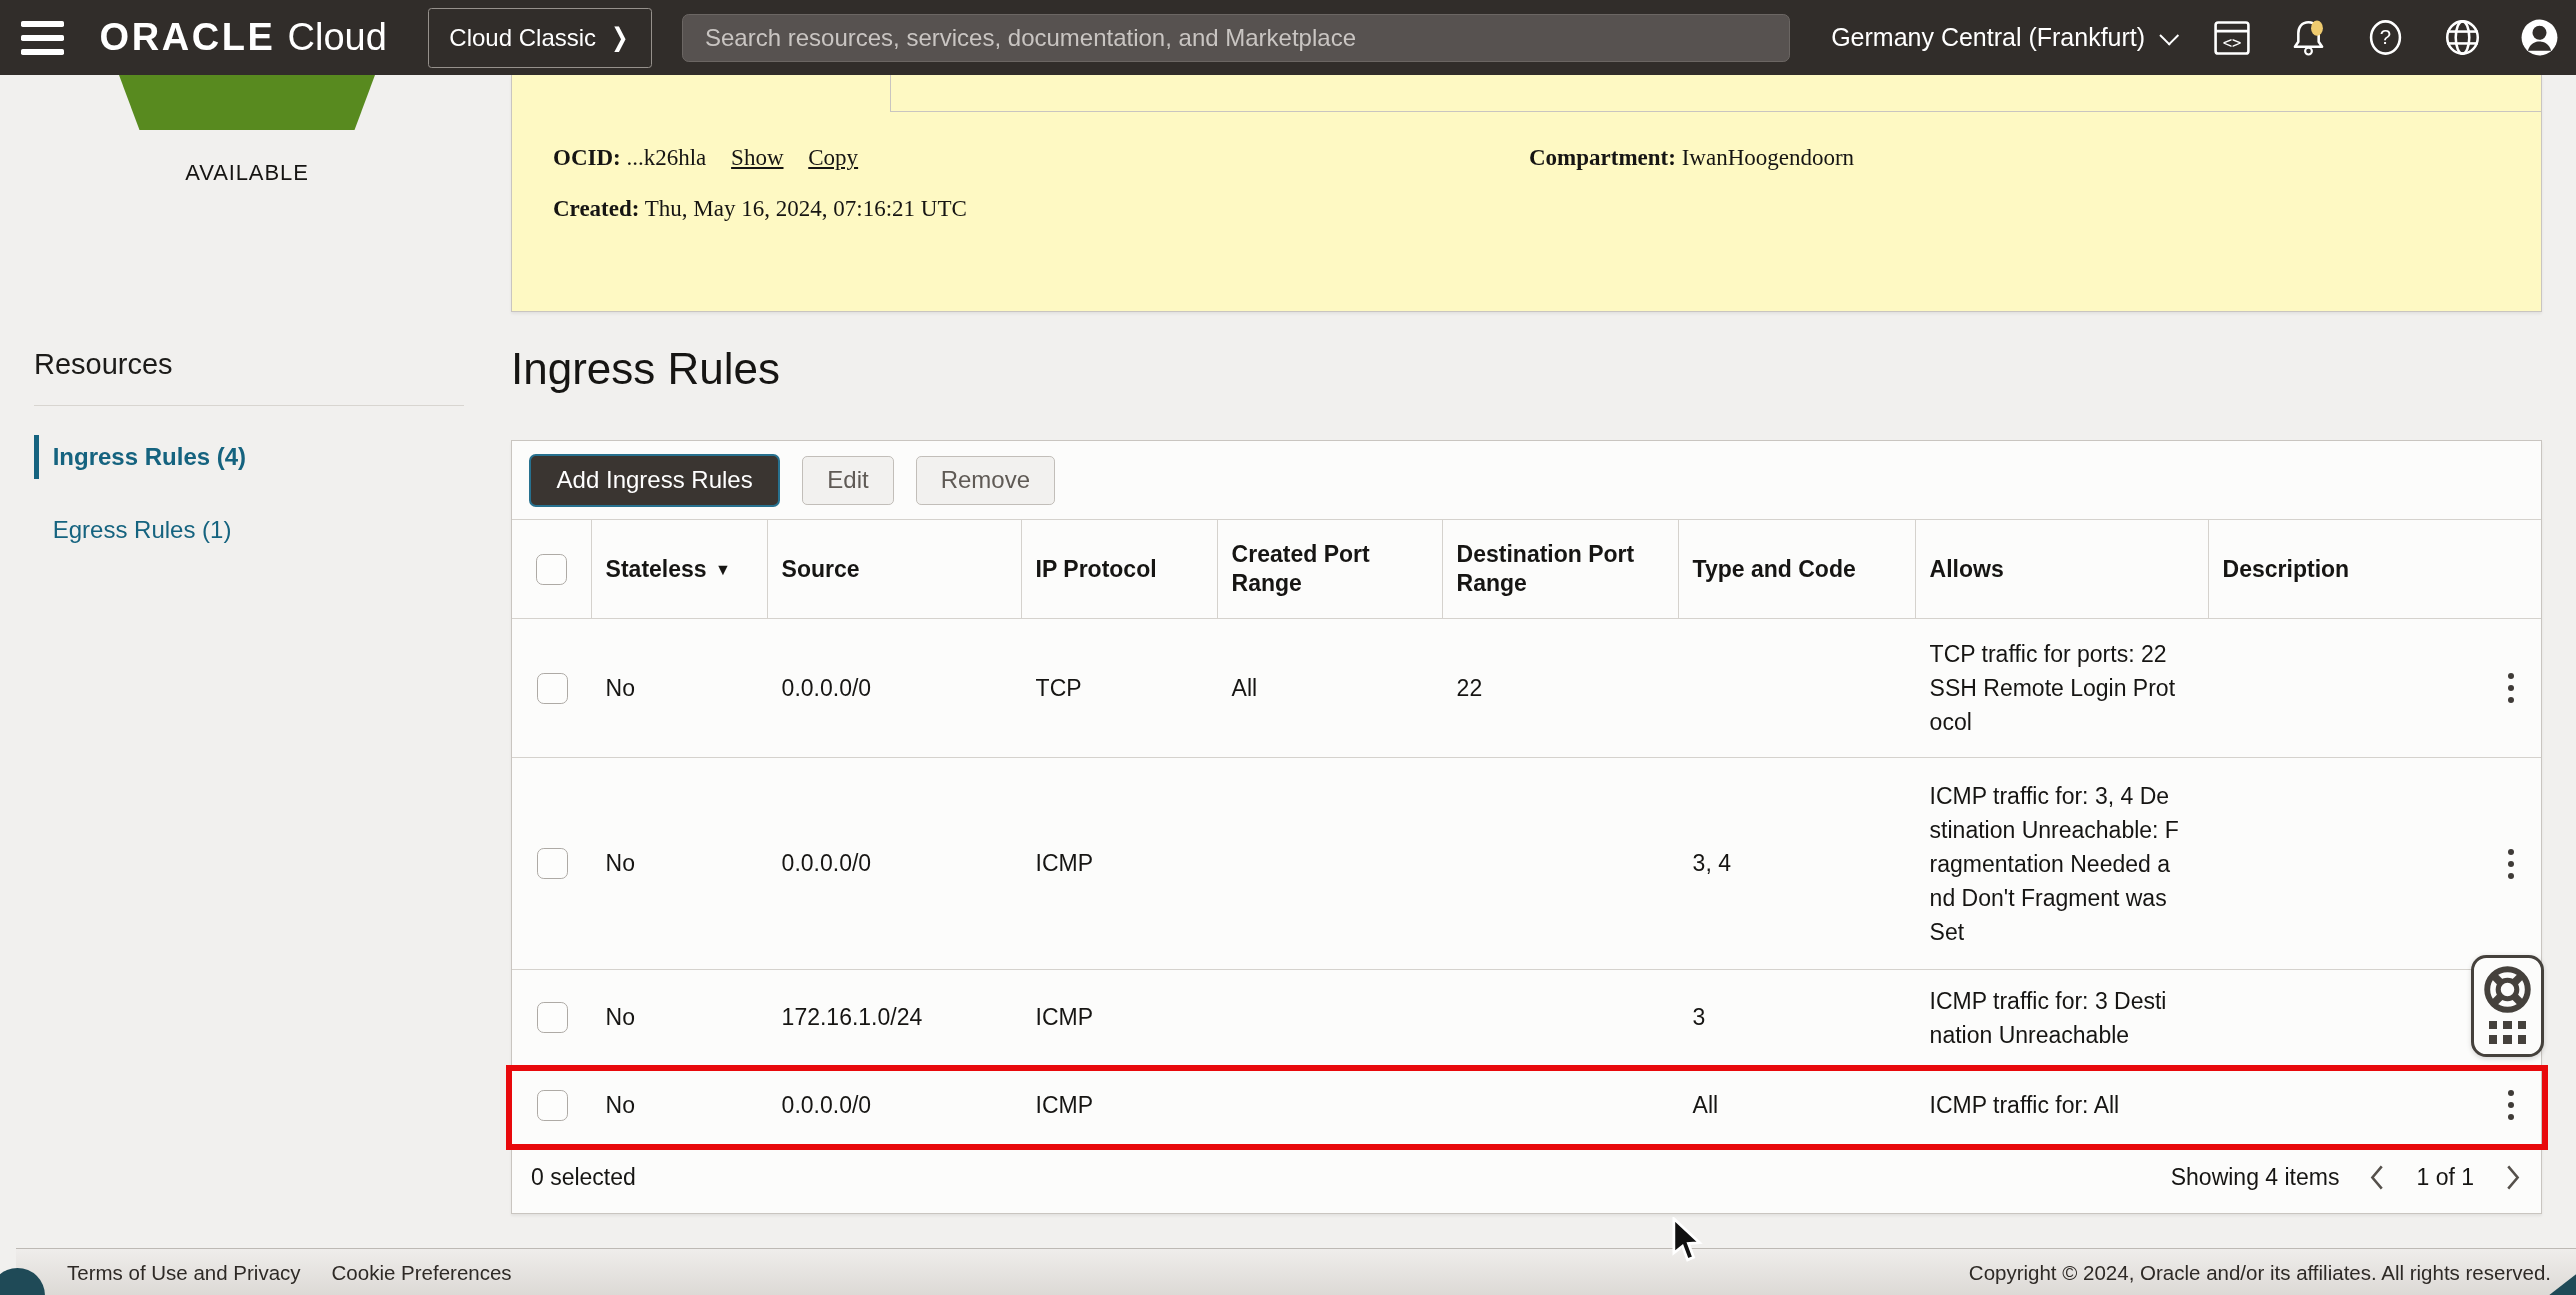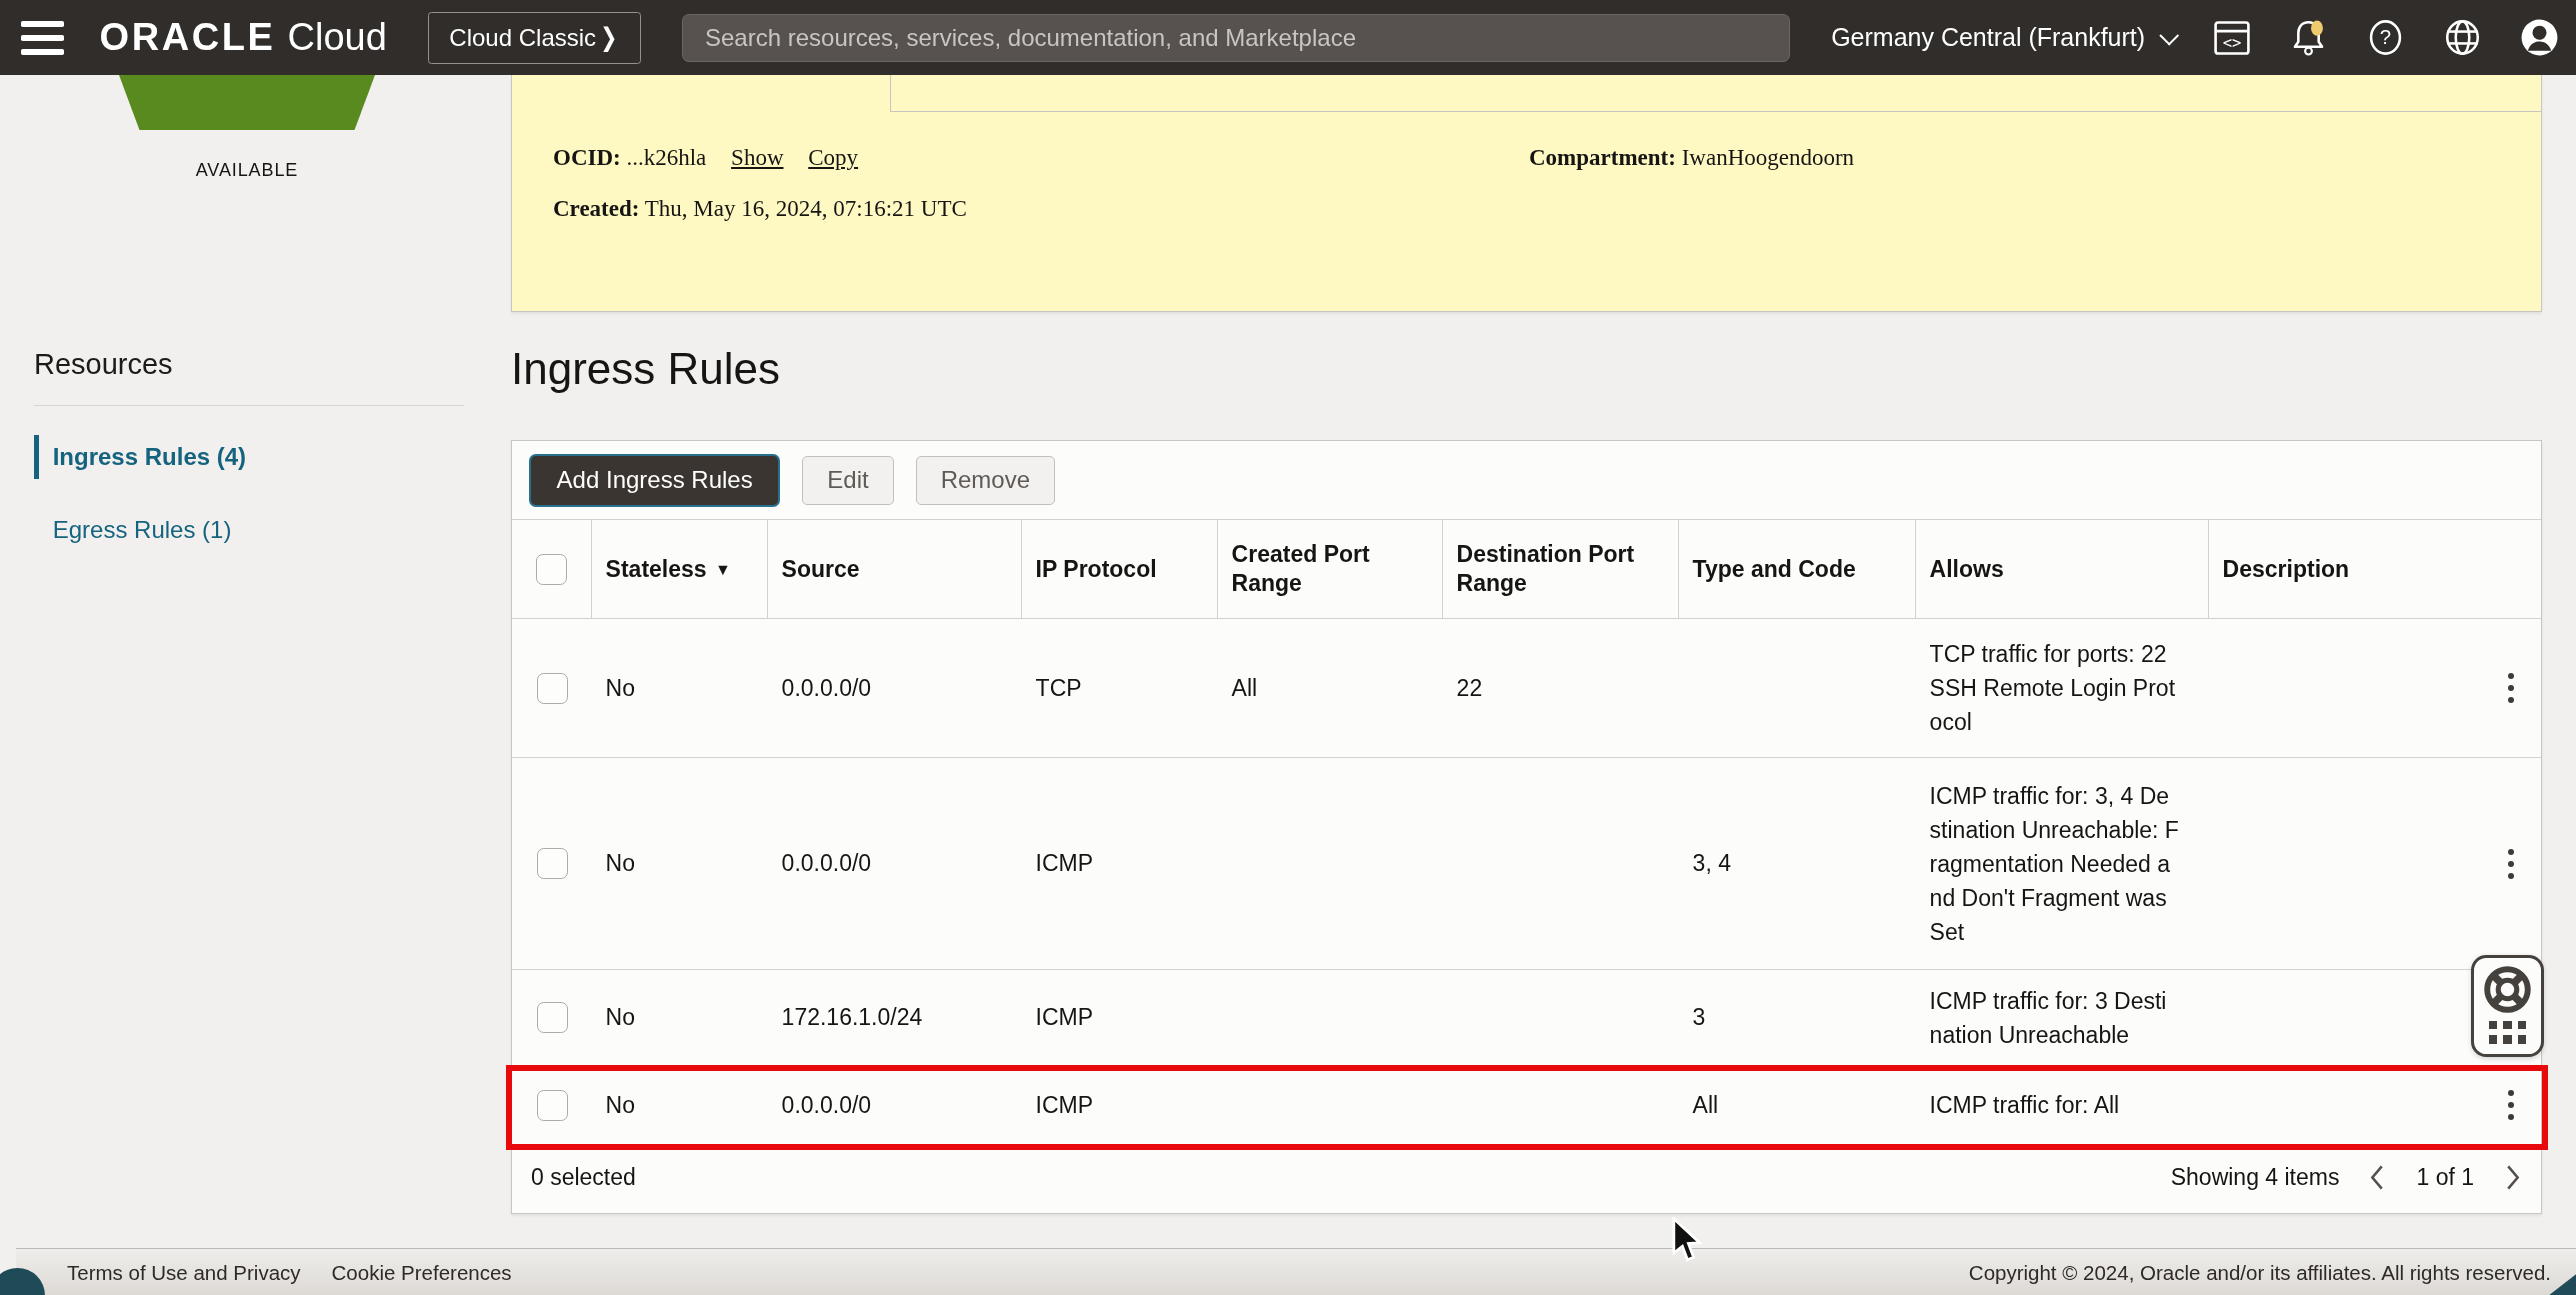--- a/index.html
+++ b/index.html
@@ -9,40 +9,40 @@
 
   
   .topbar { position:absolute; left:0; top:0; width:2576px; height:75px; background:#312d2a;
             display:flex; align-items:center; }
   .hamburger { width:43px; height:34px; margin-left:20.5px; display:flex; flex-direction:column;
                justify-content:space-between; cursor:pointer; }
   .hamburger span { display:block; height:6px; background:#ffffff; border-radius:1.7px; }
   .logo { margin-left:36px; display:flex; align-items:baseline; white-space:nowrap; }
   .logo .oracle { color:#fff; font-size:38px; font-weight:700; letter-spacing:2.6px; }
   .logo .cloud  { color:#fff; font-size:38px; font-weight:400; margin-left:12px; }
-  .classic-btn { margin-left:41px; height:52px; padding:0 20.5px; border:1.7px solid #96918c; border-radius:3.4px;
-                 background:transparent; color:#fff; font-size:24px; display:flex; align-items:center; gap:2px;
+  .classic-btn { margin-left:41px; height:60px; padding:0 20.5px; border:1.7px solid #96918c; border-radius:3.4px;
+                 background:transparent; color:#fff; font-size:24px; display:flex; align-items:center; gap:13px;
                  font-family:inherit; cursor:pointer; }
   .classic-btn .chev { font-size:25.6px; line-height:1; transform:scaleX(.8); }
   .searchbox { position:absolute; left:682px; top:13.6px; width:1108px; height:48px; }
   .searchbox input { width:100%; height:100%; background:#575250; border:0.9px solid #6b6663; border-radius:6.8px;
                      color:#d6d3d0; font-size:24px; padding:0 22px; font-family:inherit; outline:none; }
   .searchbox input::placeholder { color:#c9c5c2; opacity:1; }
   .topbar-right { position:absolute; right:17px; top:0; height:75px; display:flex; align-items:center; gap:38px; }
   .region { color:#fff; font-size:25px; display:flex; align-items:center; gap:15.3px; cursor:pointer; white-space:nowrap; }
   .chev-down { width:13.6px; height:13.6px; border-right:2.6px solid #fff; border-bottom:2.6px solid #fff;
                transform:rotate(45deg) translateY(-3.4px); }
   .tb-icon { width:39px; height:39px; display:flex; align-items:center; justify-content:center; cursor:pointer; position:relative; }
   .tb-icon svg { display:block; }
 
   
   .status-badge { position:absolute; left:119px; top:75px; width:256px; height:55px; background:#588a1f;
                   clip-path:polygon(0 0,100% 0,92% 100%,8% 100%); }
   .status-label { position:absolute; left:119px; top:160px; width:256px; text-align:center;
-                  font-size:18px; letter-spacing:0.9px; color:#161513; }
+                  font-size:22px; letter-spacing:0.9px; color:#161513; }
 
   
   .resources { position:absolute; left:34px; top:348px; width:430px; }
   .resources h2 { font-size:29px; font-weight:400; color:#1c1b19; }
   .res-divider { margin-top:24px; border-top:1.7px solid #d8d5d0; }
   .res-item { display:flex; align-items:center; margin-top:29px; cursor:pointer; }
   .res-item .bar { width:5.1px; height:44px; background:transparent; margin-right:13.6px; flex:0 0 5.1px; }
   .res-item.active .bar { background:#15637f; }
   .res-item a { color:#15637f; font-size:24px; text-decoration:none; }
   .res-item.active a { font-weight:700; }

